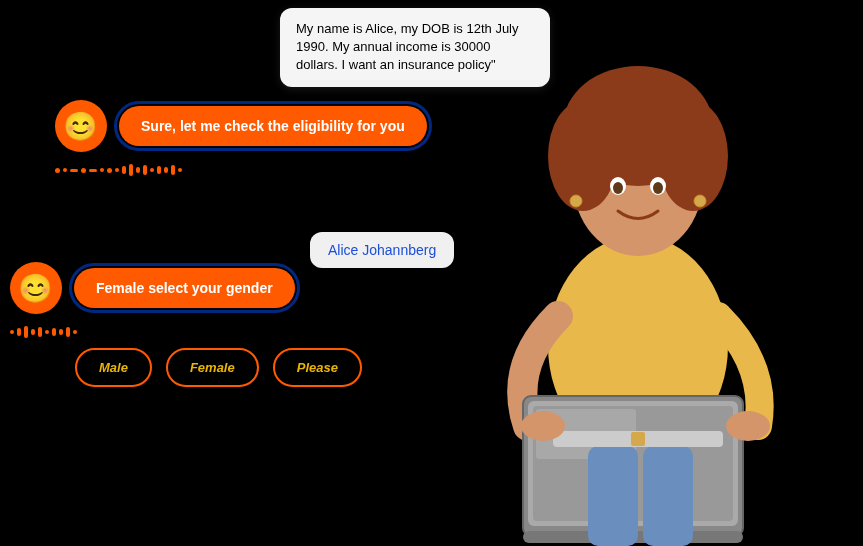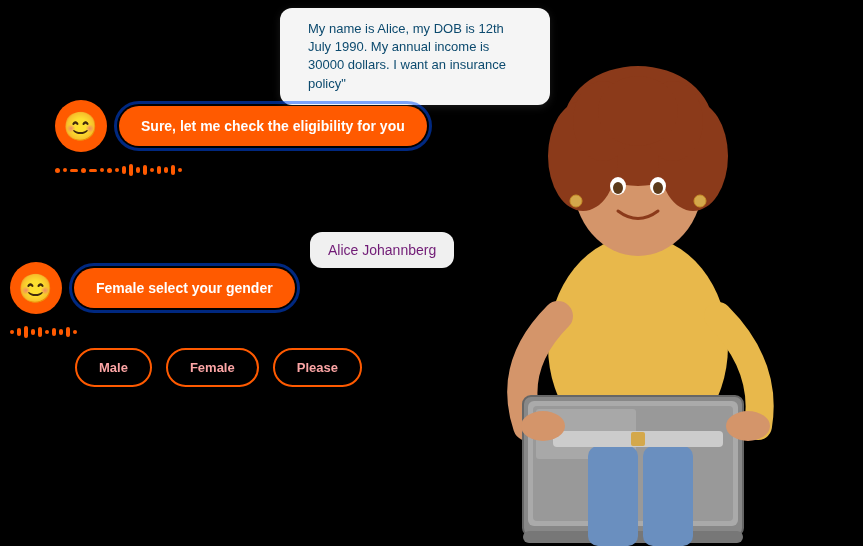--- a/index.html
+++ b/index.html
@@ -28,27 +28,27 @@
     
     .person-svg {
       width: 420px;
       height: 520px;
     }
 
     
     .speech-bubble {
       background: #f5f5f5;
       border-radius: 12px;
-      padding: 12px 28px;
+      padding: 12px 16px;
       max-width: 270px;
       position: absolute;
       top: 8px;
       left: 280px;
       font-size: 13px;
-      color: #0c4a6e;
+      color: #000000;
       line-height: 1.4;
       box-shadow: 0 2px 8px rgba(255,255,255,0.1);
     }
 
     
     .bot-row {
       display: flex;
       align-items: center;
       position: absolute;
     }
@@ -91,34 +91,35 @@
       outline-offset: 2px;
       white-space: nowrap;
     }
 
     
     .user-reply {
       background: #f0f0f0;
       border-radius: 12px;
       padding: 10px 18px;
       font-size: 14px;
-      color: #701a75;
+      color: #1d4ed8;
       position: absolute;
     }
 
     
     .gender-btn {
       background: transparent;
-      color: #fca5a5;
+      color: #eab308;
       border: 2px solid #ff5a00;
       border-radius: 25px;
       padding: 10px 22px;
       font-size: 13px;
       font-weight: 700;
       cursor: pointer;
+      font-style: italic;
     }
 
     .gender-row {
       display: flex;
       gap: 14px;
       position: absolute;
     }
 
     
     .bot-row-1 {

